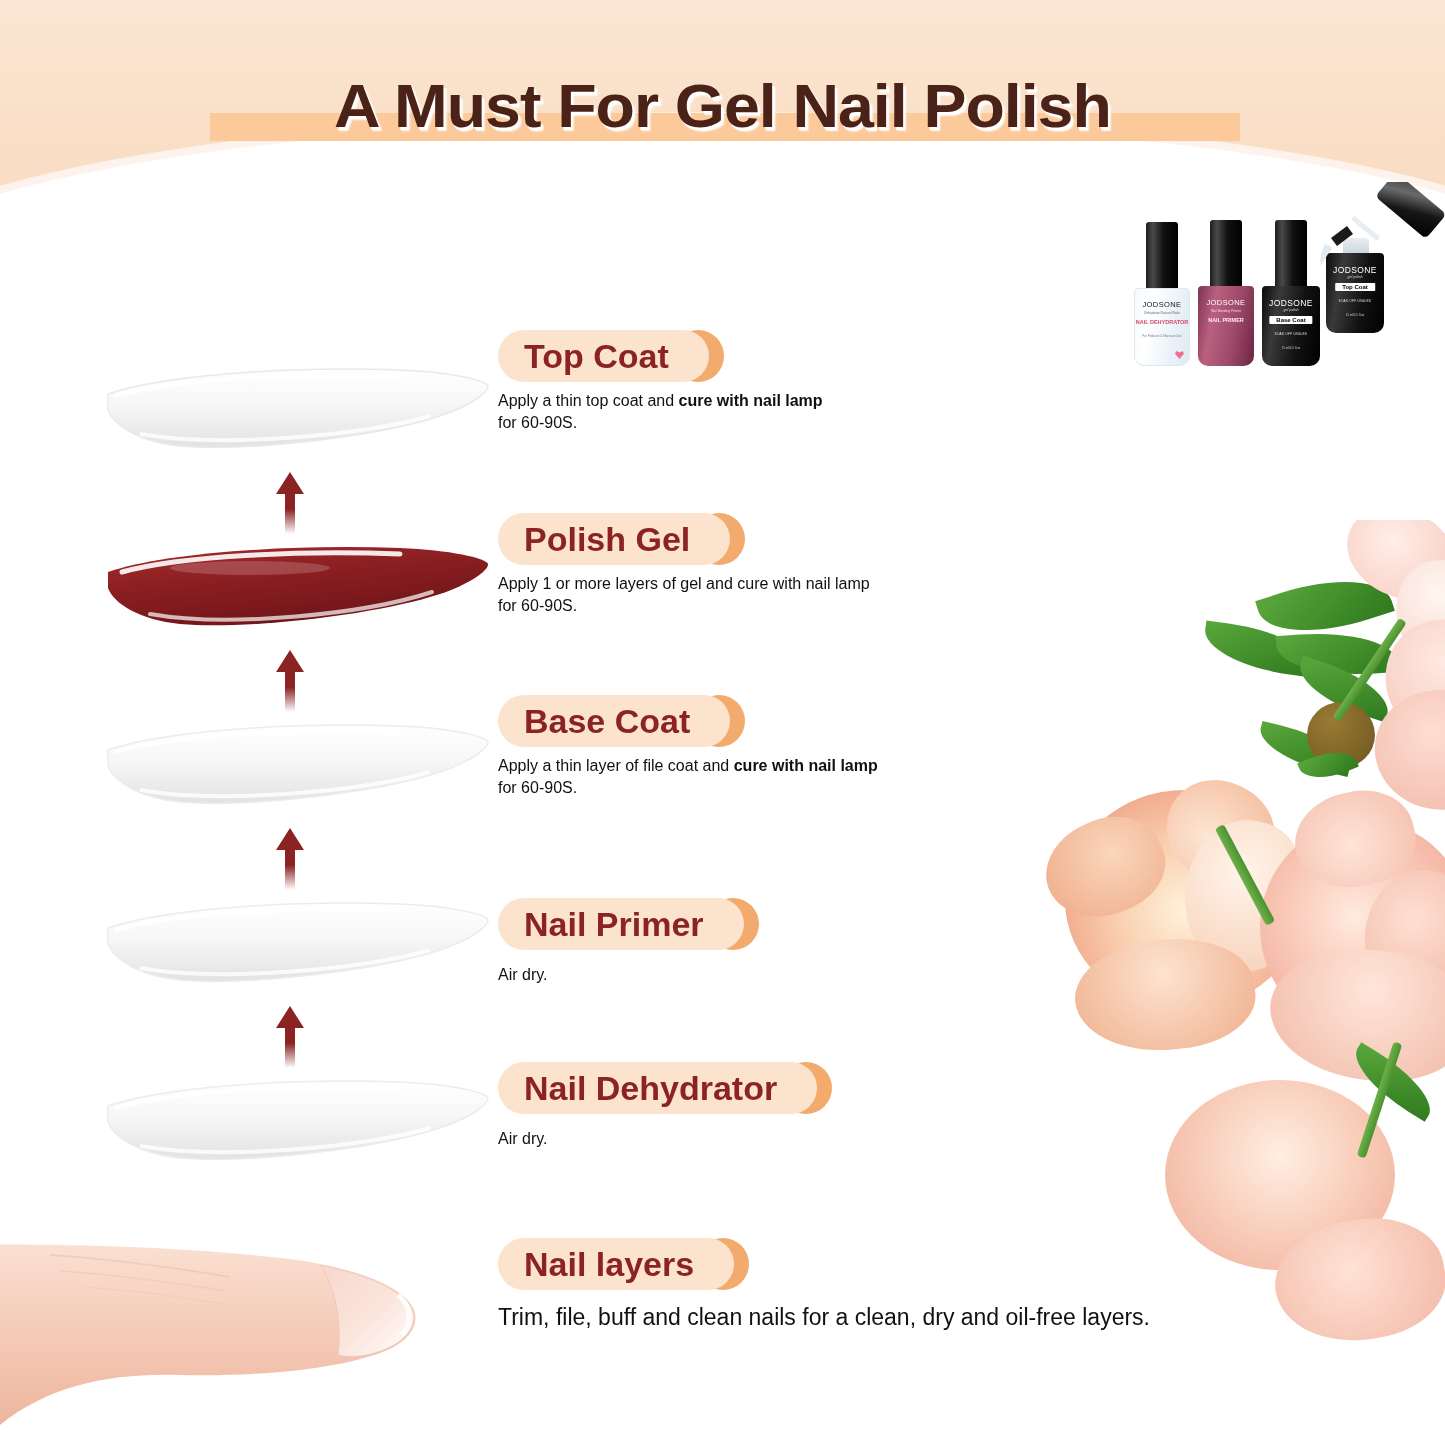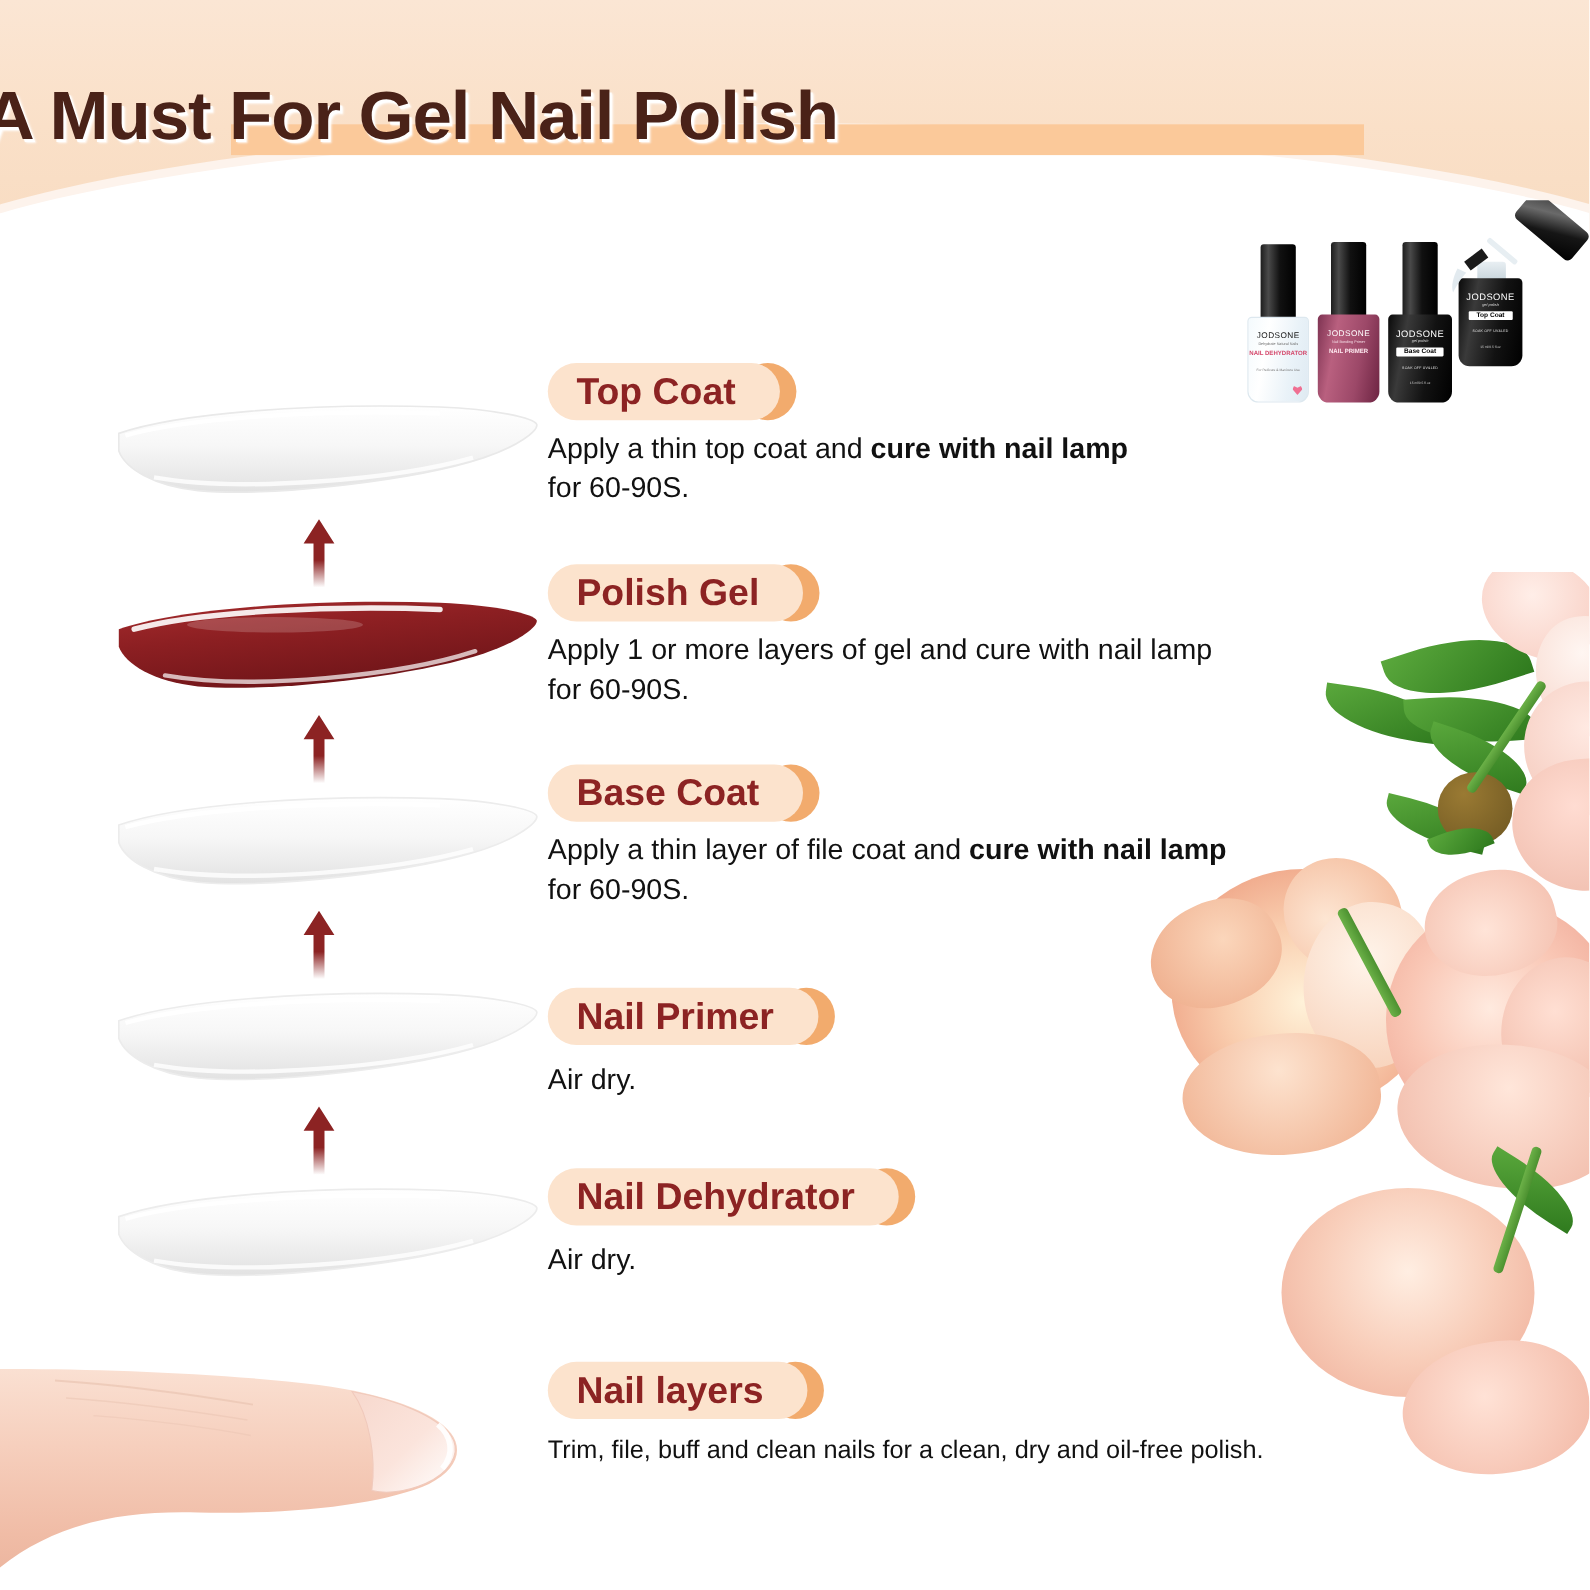--- a/index.html
+++ b/index.html
@@ -21,21 +21,21 @@
     background:#ffffff;
     border-radius:50% 50% 0 0 / 55% 55% 0 0;
   }
   #header-curve-soft{
     position:absolute; left:-10%; top:112px; width:120%; height:300px;
     background:#fdf3ec;
     border-radius:50% 50% 0 0 / 55% 55% 0 0;
   }
   #title-wrap{
     position:absolute; left:0; top:58px; width:1445px; height:95px;
-    display:flex; align-items:center; justify-content:flex-start;
+    display:flex; align-items:center; justify-content:center;
   }
   #title-highlight{
     position:absolute; left:210px; top:113px; width:1030px; height:28px;
     background:#fbc99a; z-index:1;
   }
   #page-title{
     position:relative; z-index:2;
     font-size:62px; font-weight:bold; letter-spacing:-1px;
     color:#4a2218;
     white-space:nowrap;
@@ -87,21 +87,21 @@
   }
   .pill::after{
     content:""; position:absolute; right:-15px; top:0; width:52px; height:52px;
     background:#f2ab6d; border-radius:50%; z-index:-1;
   }
   .pill-label{
     font-size:34px; font-weight:bold; color:#8c2323; white-space:nowrap;
     position:relative; z-index:2;
   }
   .desc{
-    margin-top:8px; font-size:26px; color:#111; line-height:1.38;
+    margin-top:8px; font-size:16px; color:#111; line-height:1.38;
     max-width:850px;
   }
   .desc b{ font-weight:bold; }
   .desc.strong{ font-weight:normal; }
   .desc.small{ font-size:23px; }
 </style>
 </head>
 <body>
 
 <div id="header-band">
@@ -390,14 +390,14 @@
   <div class="pill">
     <span class="pill-label">Nail Dehydrator</span>
   </div>
   <div class="desc strong" style="margin-top:14px;">Air dry.</div>
 </div>
 
 <div class="step" style="top:1238px;">
   <div class="pill">
     <span class="pill-label">Nail layers</span>
   </div>
-  <div class="desc small" style="margin-top:12px;">Trim, file, buff and clean nails for a clean, dry and oil-free polish.</div>
+  <div class="desc small" style="margin-top:12px;">Trim, file, buff and clean nails for a clean, dry and oil-free layers.</div>
 </div>
 
 </body></html>

